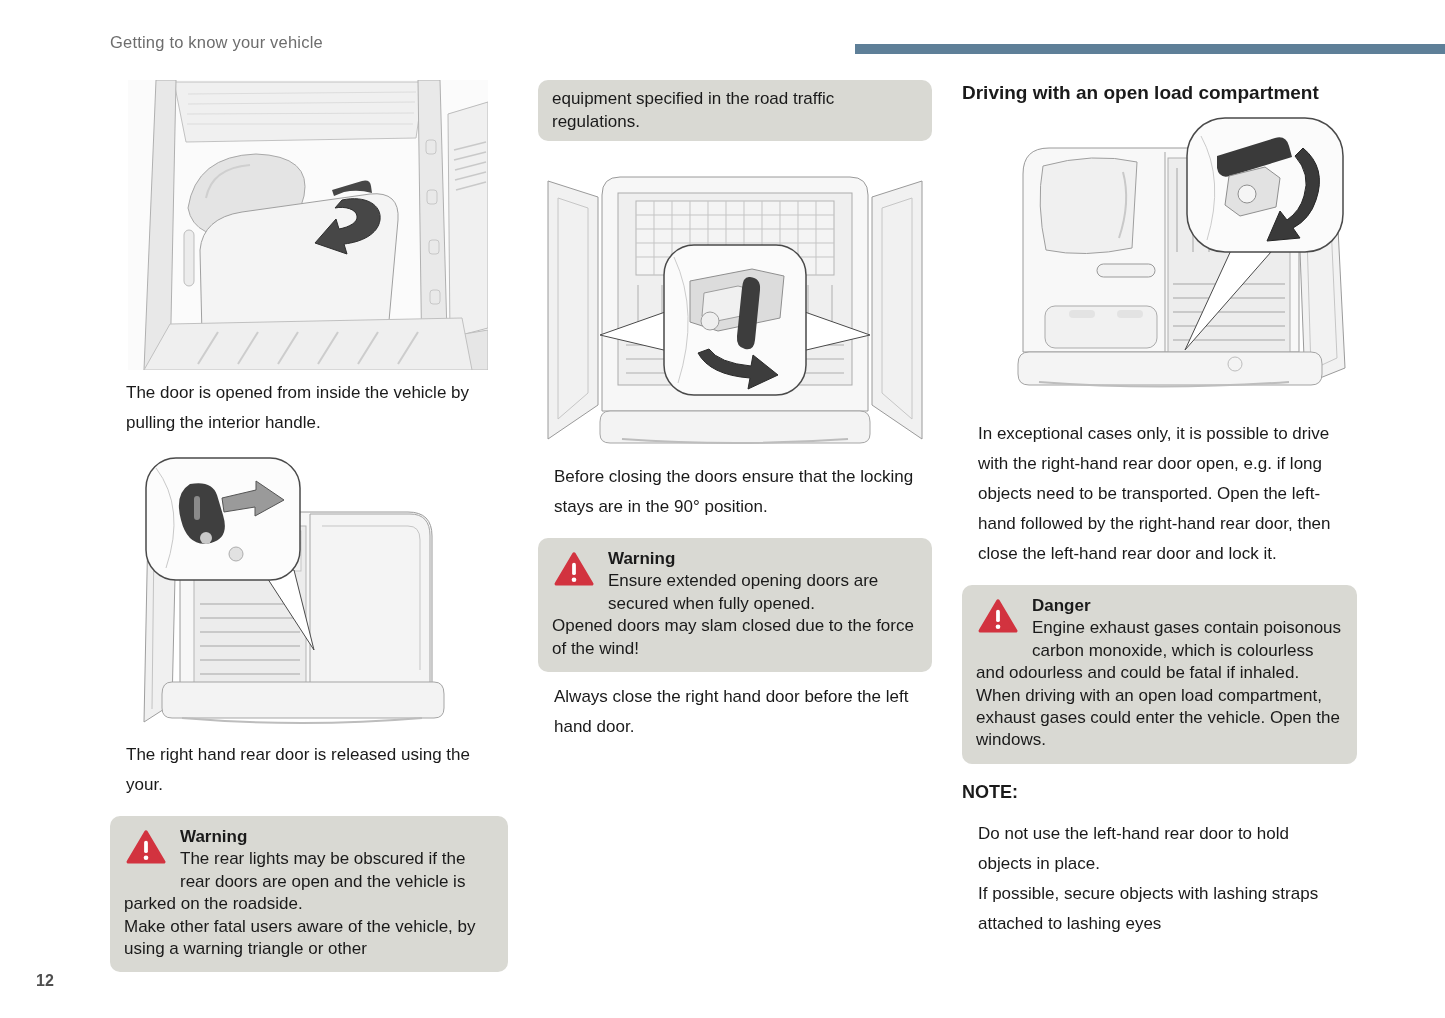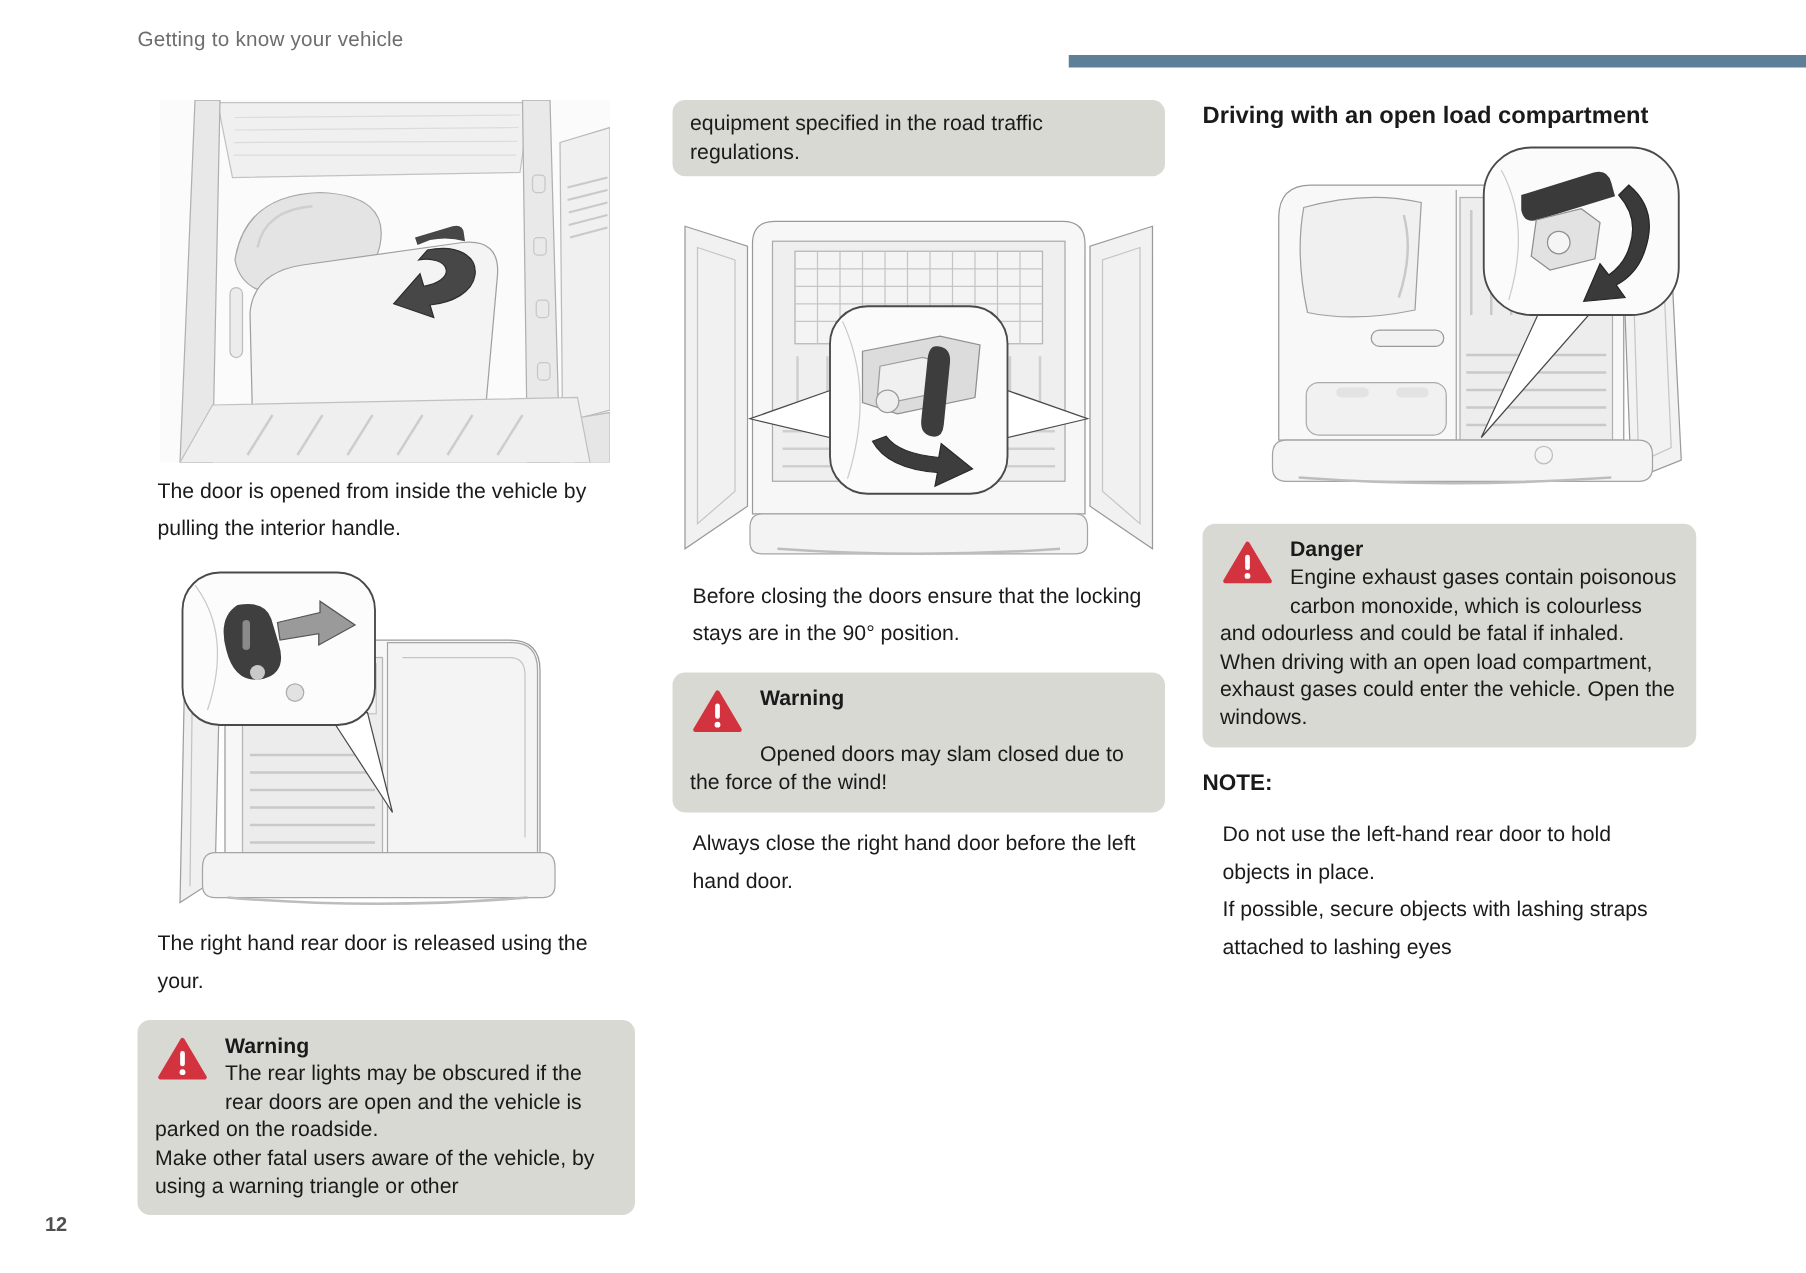--- a/index.html
+++ b/index.html
@@ -1,21 +1,21 @@
 <!DOCTYPE html>
 <html><head>
 <meta charset="utf-8">
 <style>
   html,body { margin:0; padding:0; background:#ffffff; }
   .page {
     position:relative; width:1445px; height:1018px; background:#ffffff;
     font-family:"Liberation Sans", sans-serif; color:#1a1a1a; overflow:hidden;
   }
   .header-title {
-    position:absolute; left:110px; top:23px; font-size:16.5px; color:#6d6d6d; letter-spacing:.2px;
+    position:absolute; left:110px; top:33px; font-size:16.5px; color:#6d6d6d; letter-spacing:.2px;
   }
   .accent-bar {
     position:absolute; left:855px; right:0; top:44px; height:10px; background:#5e7f98;
   }
   .columns {
     position:absolute; left:110px; top:80px; display:flex; gap:30px; align-items:flex-start;
   }
   .col-left  { width:398px; }
   .col-mid   { width:394px; }
   .col-right { width:395px; }
@@ -218,21 +218,21 @@
 
       <div class="alert">
         <span class="alert-icon">
           <svg width="40" height="37" viewBox="0 0 36 32">
             <path d="M18 2 L34 29 H2 Z" fill="#d2333f" stroke="#d2333f" stroke-width="3" stroke-linejoin="round"></path>
             <rect x="16.3" y="10" width="3.4" height="11" rx="1.7" fill="#ffffff"></rect>
             <circle cx="18" cy="25.2" r="2.1" fill="#ffffff"></circle>
           </svg>
         </span>
         <b class="alert-title">Warning</b><br>
-        <br>
+        <span>Ensure extended opening doors are secured when fully opened.</span><br>
         <span>Opened doors may slam closed due to the force of the wind!</span>
       </div>
 
       <p class="body-text mid-footer">Always close the right hand door before the left hand door.</p>
 
     </section>
 
     <section class="col-right">
 
       <h2 class="right-heading">Driving with an open load compartment</h2>
@@ -267,20 +267,21 @@
         <polygon points="228,134 180,238 266,140" fill="#ffffff" stroke="#4a4a4a"></polygon>
         <rect x="182" y="6" width="156" height="134" rx="38" fill="#fbfbfb" stroke="#4a4a4a" stroke-width="1.5"></rect>
         <path d="M196 24 q24 44 6 104" fill="none" stroke="#cccccc"></path>
         <path d="M212 44 l58 -18 q11 -3 14 8 l3 11 -62 19 q-11 3 -13 -8 z" fill="#3a3a3a"></path>
         <path d="M224 64 l36 -9 15 11 -4 29 -36 9 -15 -11 z" fill="#e2e2e2" stroke="#8f8f8f"></path>
         <circle cx="242" cy="82" r="9" fill="#f5f5f5" stroke="#8f8f8f"></circle>
         <path d="M298 36 q24 20 13 52 q-6 19 -23 28 l7 10 -33 3 13 -30 7 9 q13 -9 17 -24 q7 -22 -9 -40 z" fill="#3a3a3a" stroke="#262626"></path>
       </svg>
 
       <div class="body-text">
+        <p>In exceptional cases only, it is possible to drive with the right-hand rear door open, e.g. if long objects need to be transported. Open the left-hand followed by the right-hand rear door, then close the left-hand rear door and lock it.</p>
       </div>
 
       <div class="alert">
         <span class="alert-icon">
           <svg width="40" height="37" viewBox="0 0 36 32">
             <path d="M18 2 L34 29 H2 Z" fill="#d2333f" stroke="#d2333f" stroke-width="3" stroke-linejoin="round"></path>
             <rect x="16.3" y="10" width="3.4" height="11" rx="1.7" fill="#ffffff"></rect>
             <circle cx="18" cy="25.2" r="2.1" fill="#ffffff"></circle>
           </svg>
         </span>

